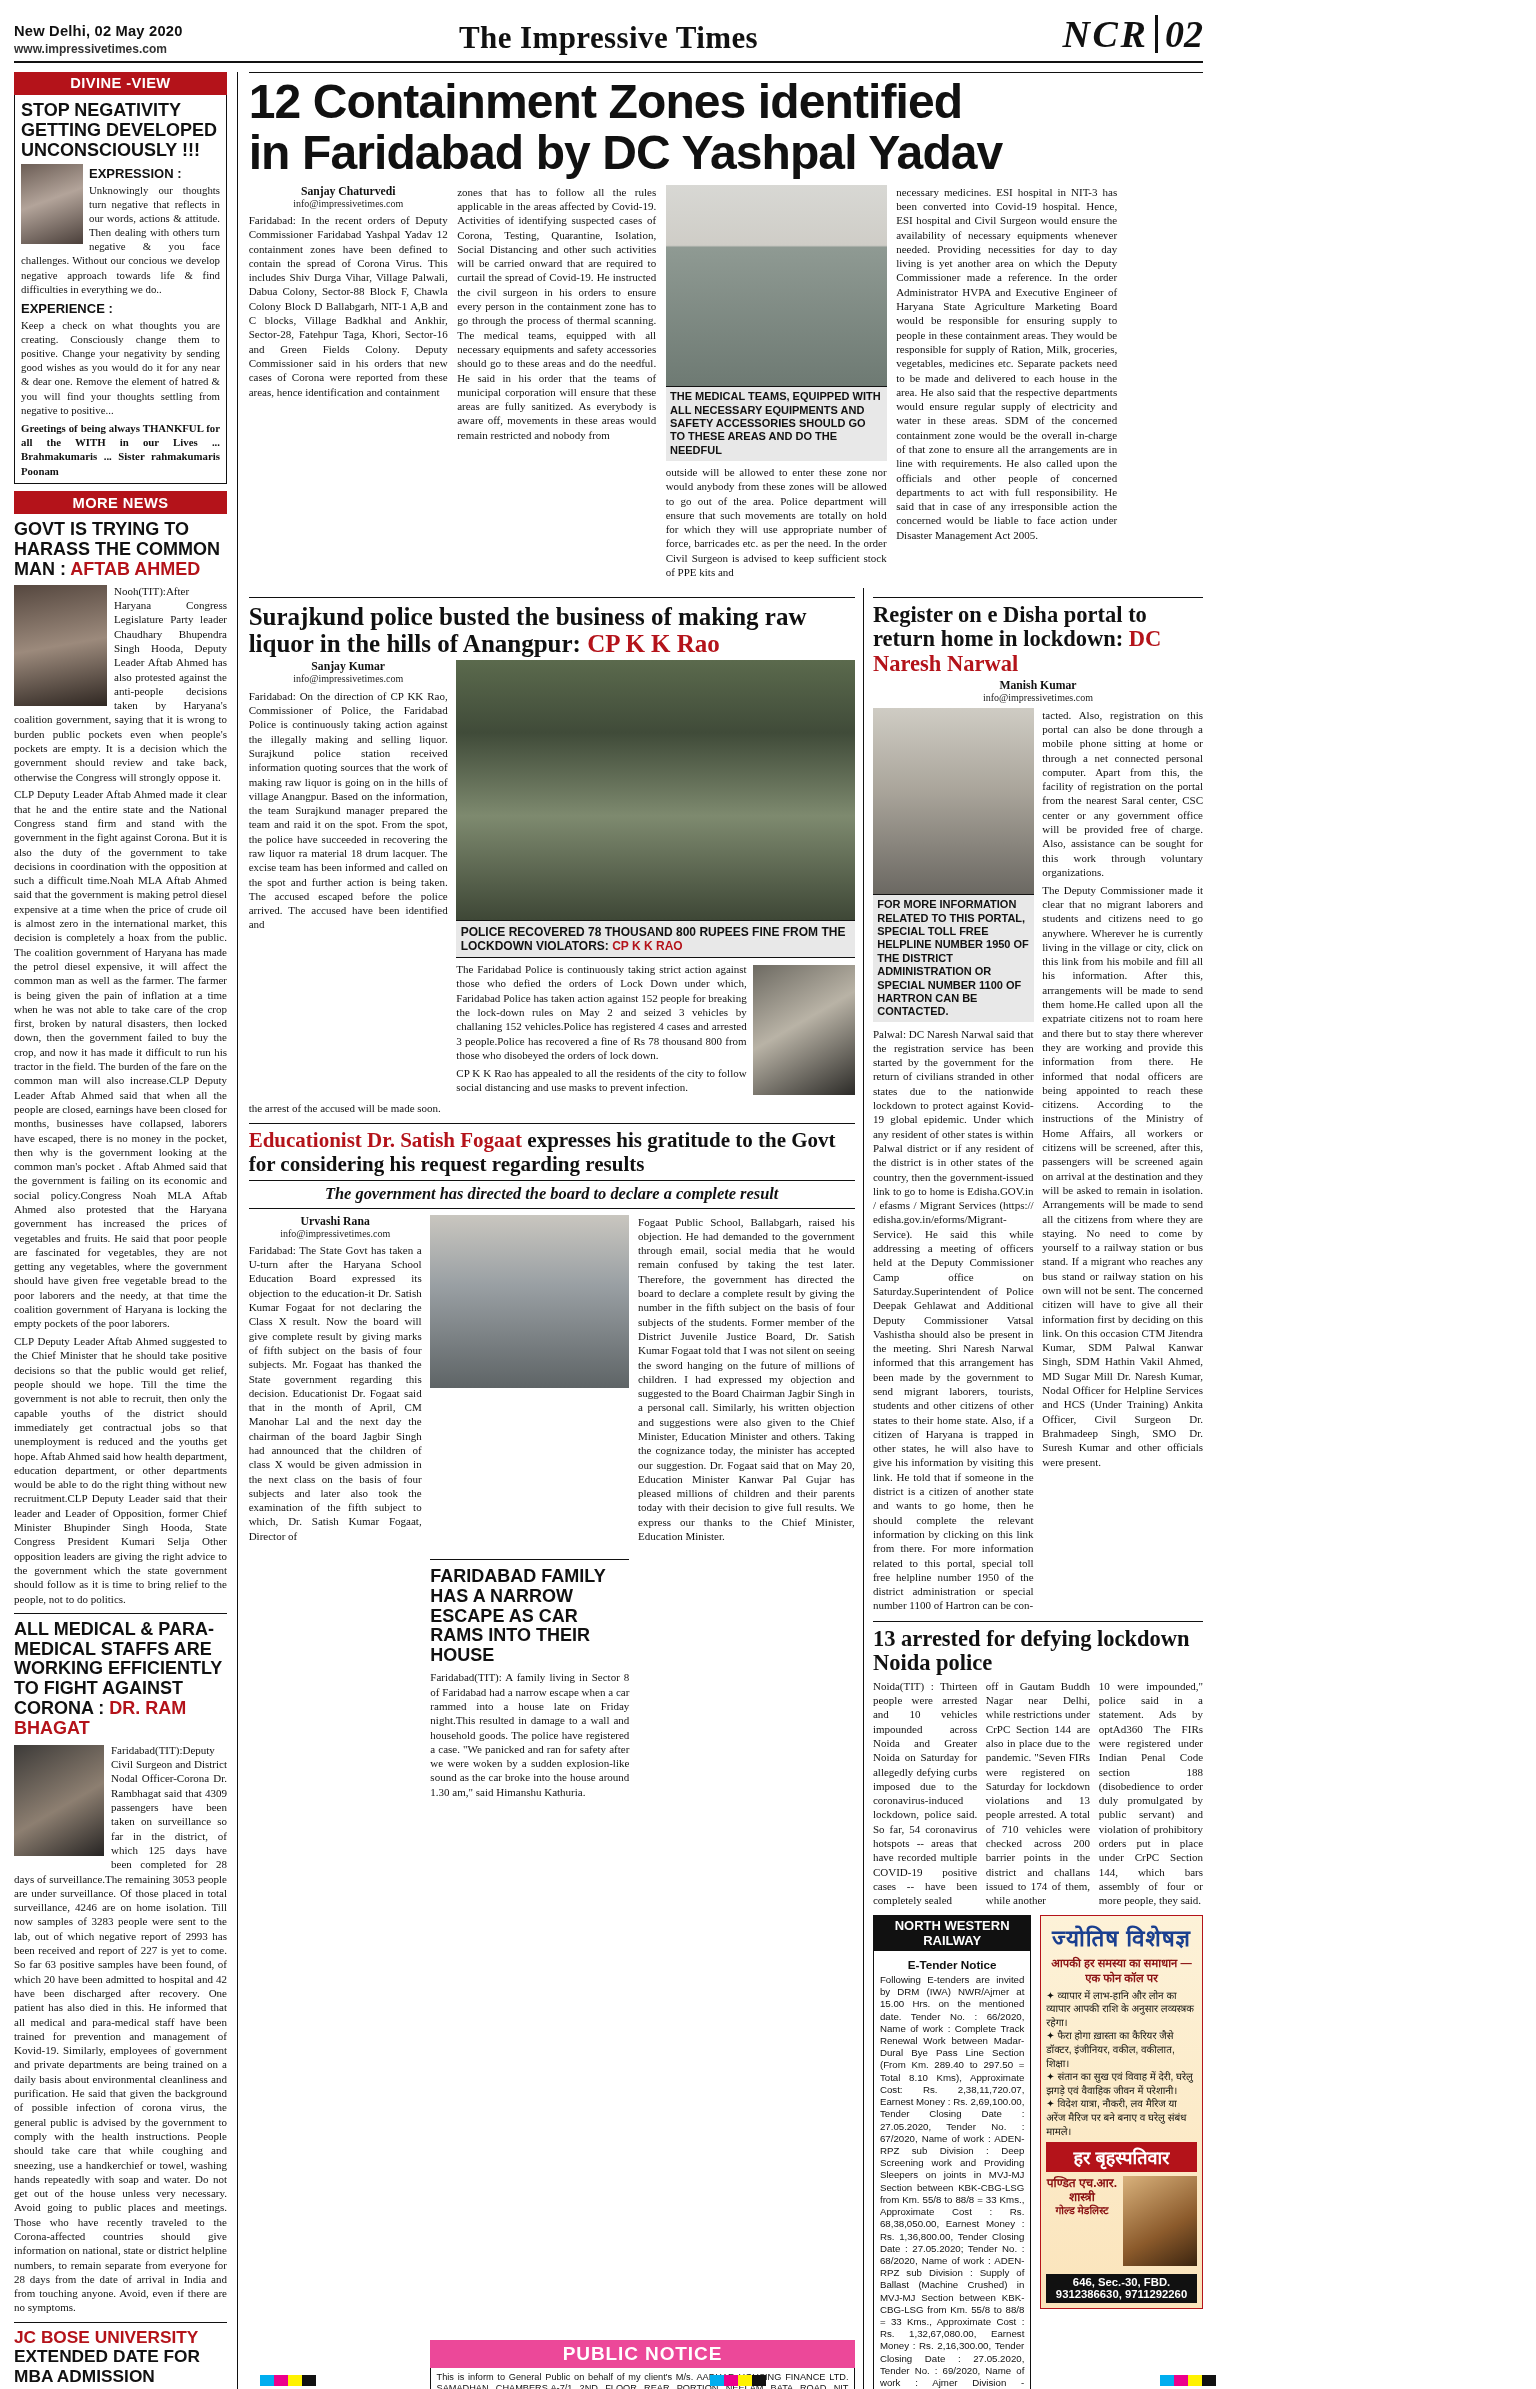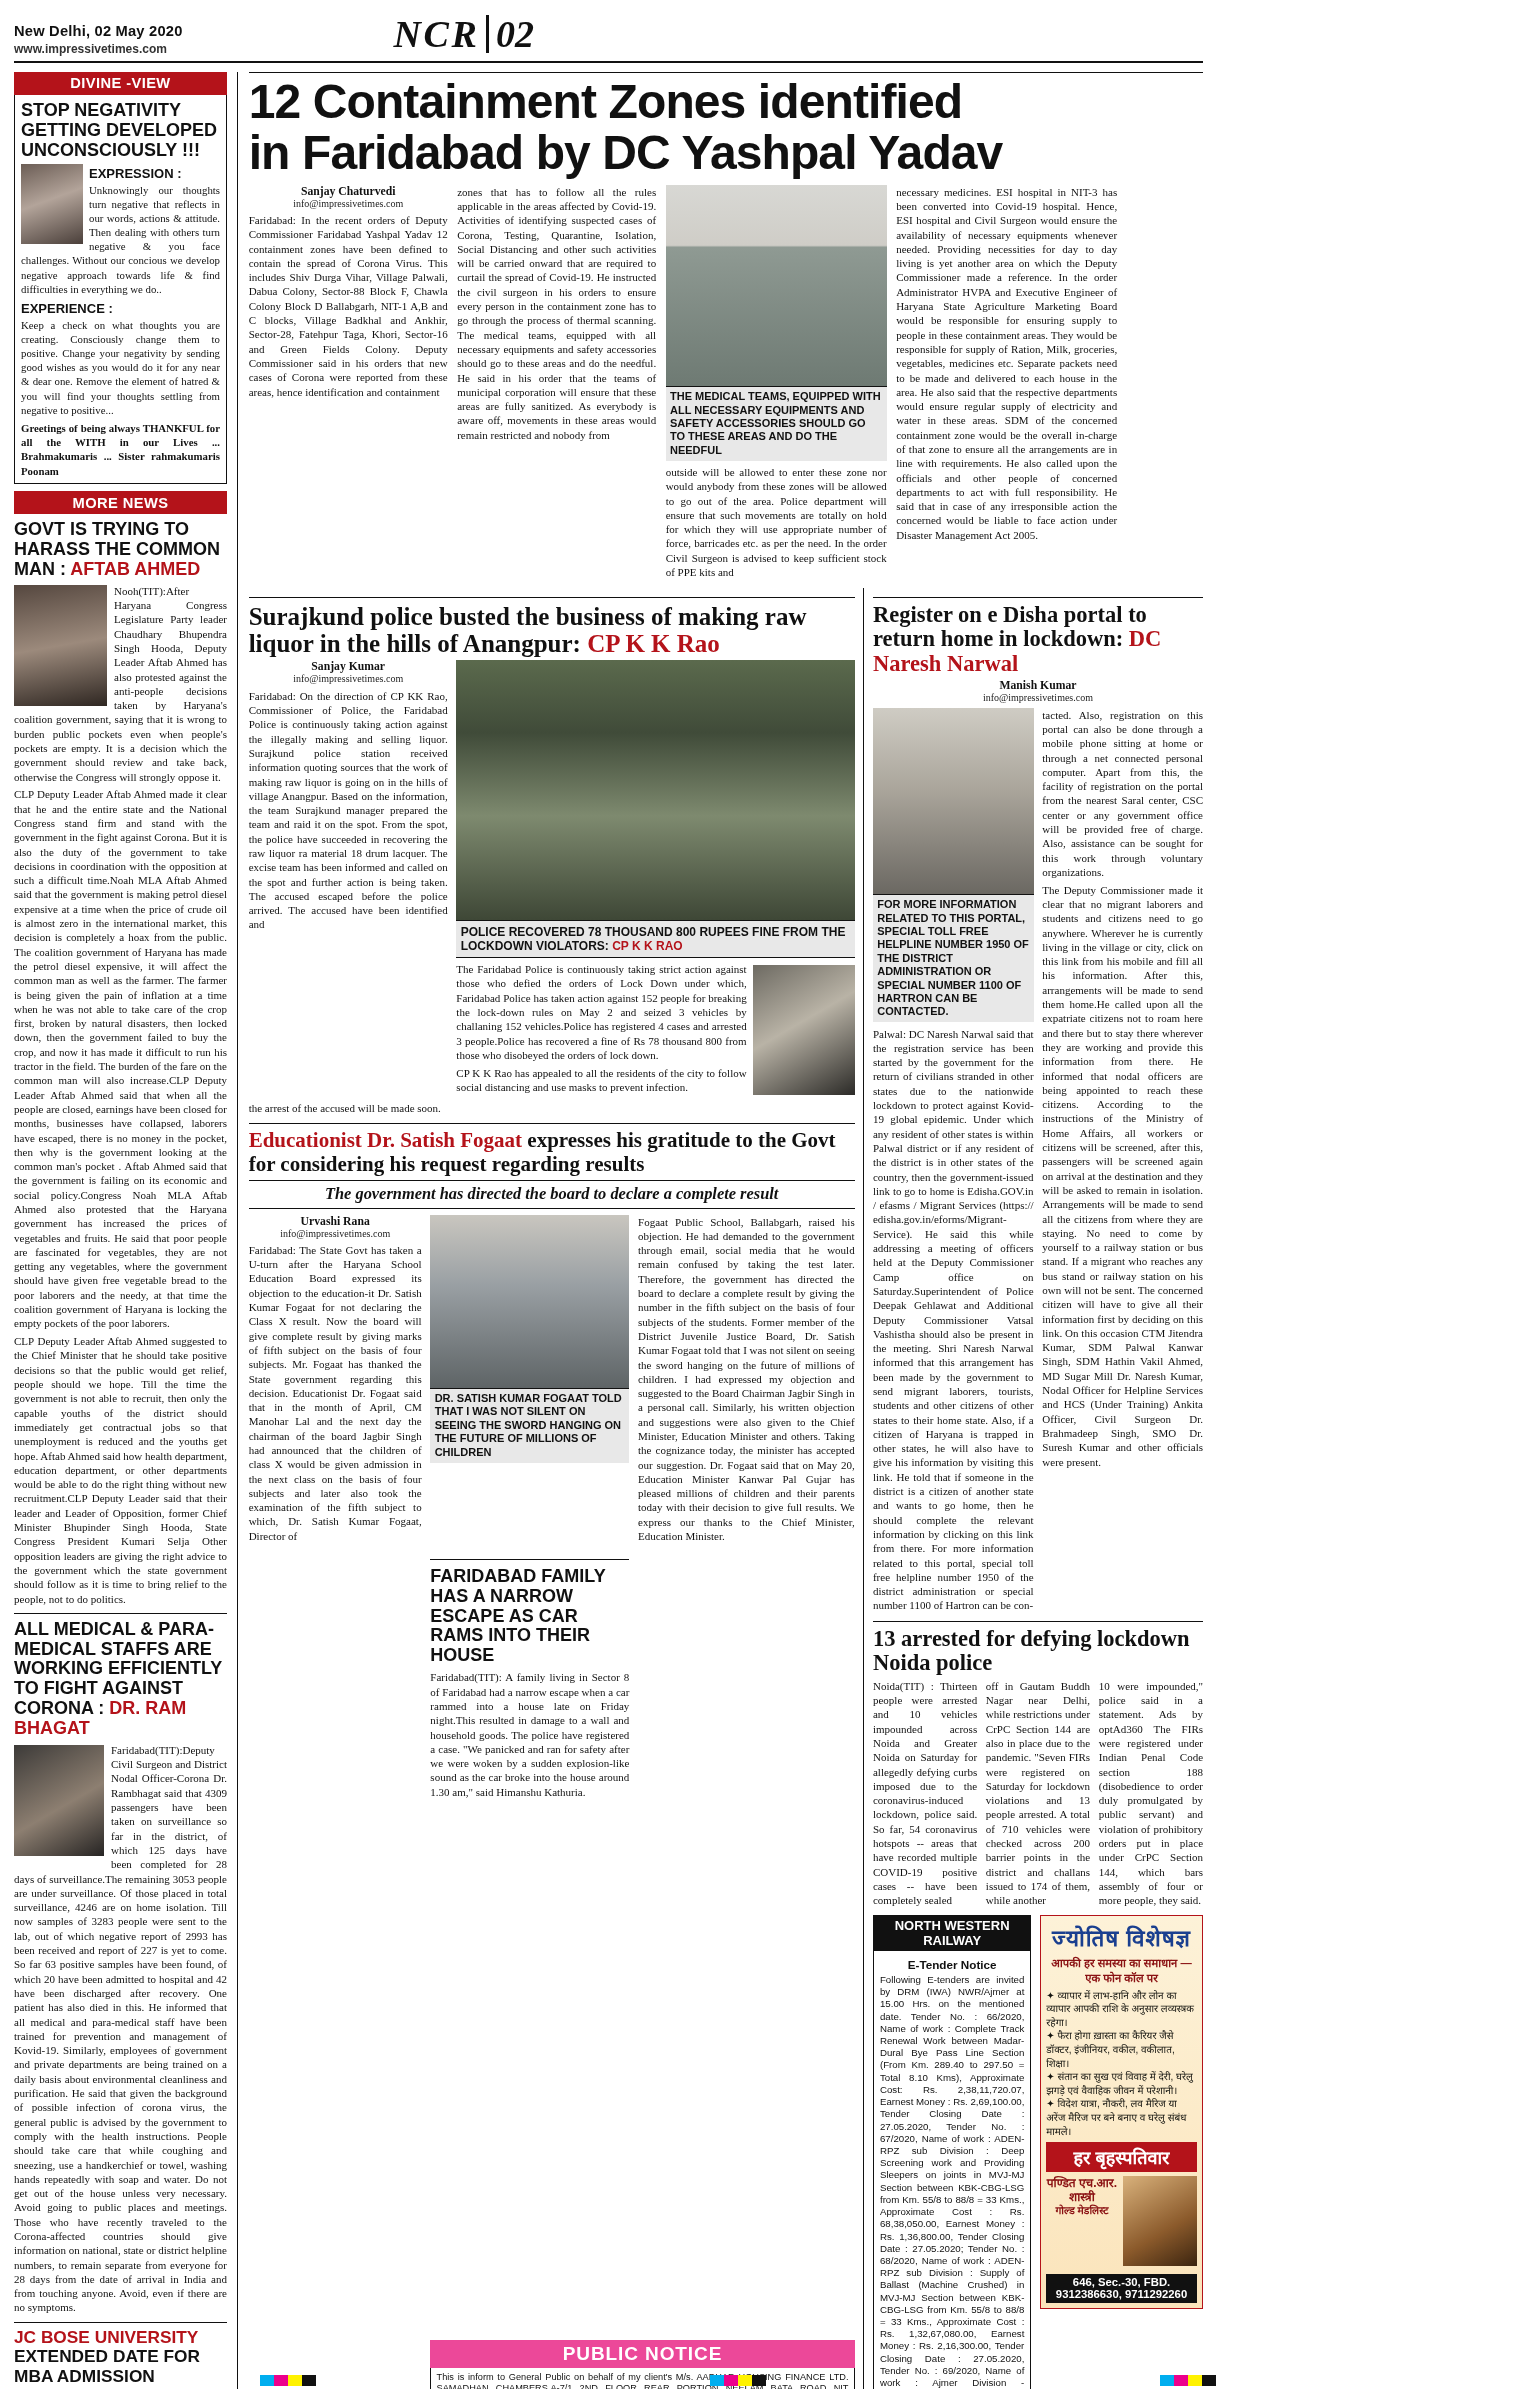--- a/index.html
+++ b/index.html
@@ -146,20 +146,23 @@
 </head>
 <body>
 
 <div class="page">
 
   <div class="masthead">
     <div class="mh-left">
       <div class="mh-date">New Delhi, 02 May 2020</div>
       <div class="mh-site">www.impressivetimes.com</div>
     </div>
+    <div class="mh-mid">
+      <div class="mh-title">The Impressive Times</div>
+    </div>
     <div class="mh-right">
       <div class="mh-ncr">NCR</div>
       <div class="mh-bar"></div>
       <div class="mh-pg">02</div>
     </div>
   </div>
 
   <div class="body-grid">
 
     <div class="col-left">
@@ -268,21 +271,20 @@
           </div>
           <div class="italic-note">The government has directed the board to declare a complete result</div>
           <div class="flex gap10">
             <div style="flex:0 0 173px">
               <div class="byline">Urvashi Rana</div>
               <div class="byline-mail">info@impressivetimes.com</div>
               <div class="body-txt">Faridabad: The State Govt has taken a U-turn after the Haryana School Education Board expressed its objection to the education-it Dr. Satish Kumar Fogaat for not declaring the Class X result. Now the board will give complete result by giving marks of fifth subject on the basis of four subjects. Mr. Fogaat has thanked the State government regarding this decision. Educationist Dr. Fogaat said that in the month of April, CM Manohar Lal and the next day the chairman of the board Jagbir Singh had announced that the children of class X would be given admission in the next class on the basis of four subjects and later also took the examination of the fifth subject to which, Dr. Satish Kumar Fogaat, Director of</div>
             </div>
             <div style="flex:0 0 199px">
               <div class="fogaat-photo"></div>
-              <div class="cap">DR. SATISH KUMAR FOGAAT TOLD THAT I WAS NOT SILENT ON SEEING THE SWORD HANGING ON THE FUTURE OF MILLIONS OF CHILDREN</div>
             </div>
             <div style="flex:1">
               <div class="body-txt">Fogaat Public School, Ballabgarh, raised his objection. He had demanded to the government through email, social media that he would remain confused by taking the test later. Therefore, the government has directed the board to declare a complete result by giving the number in the fifth subject on the basis of four subjects of the students. Former member of the District Juvenile Justice Board, Dr. Satish Kumar Fogaat told that I was not silent on seeing the sword hanging on the future of millions of children. I had expressed my objection and suggested to the Board Chairman Jagbir Singh in a personal call. Similarly, his written objection and suggestions were also given to the Chief Minister, Education Minister and others. Taking the cognizance today, the minister has accepted our suggestion. Dr. Fogaat said that on May 20, Education Minister Kanwar Pal Gujar has pleased millions of children and their parents today with their decision to give full results. We express our thanks to the Chief Minister, Education Minister.</div>
             </div>
           </div>
 
           <div class="flex gap10" style="margin-top:7px">
             <div style="flex:0 0 173px"></div>
             <div style="flex:0 0 199px">
               <div class="sec-rule"></div>

